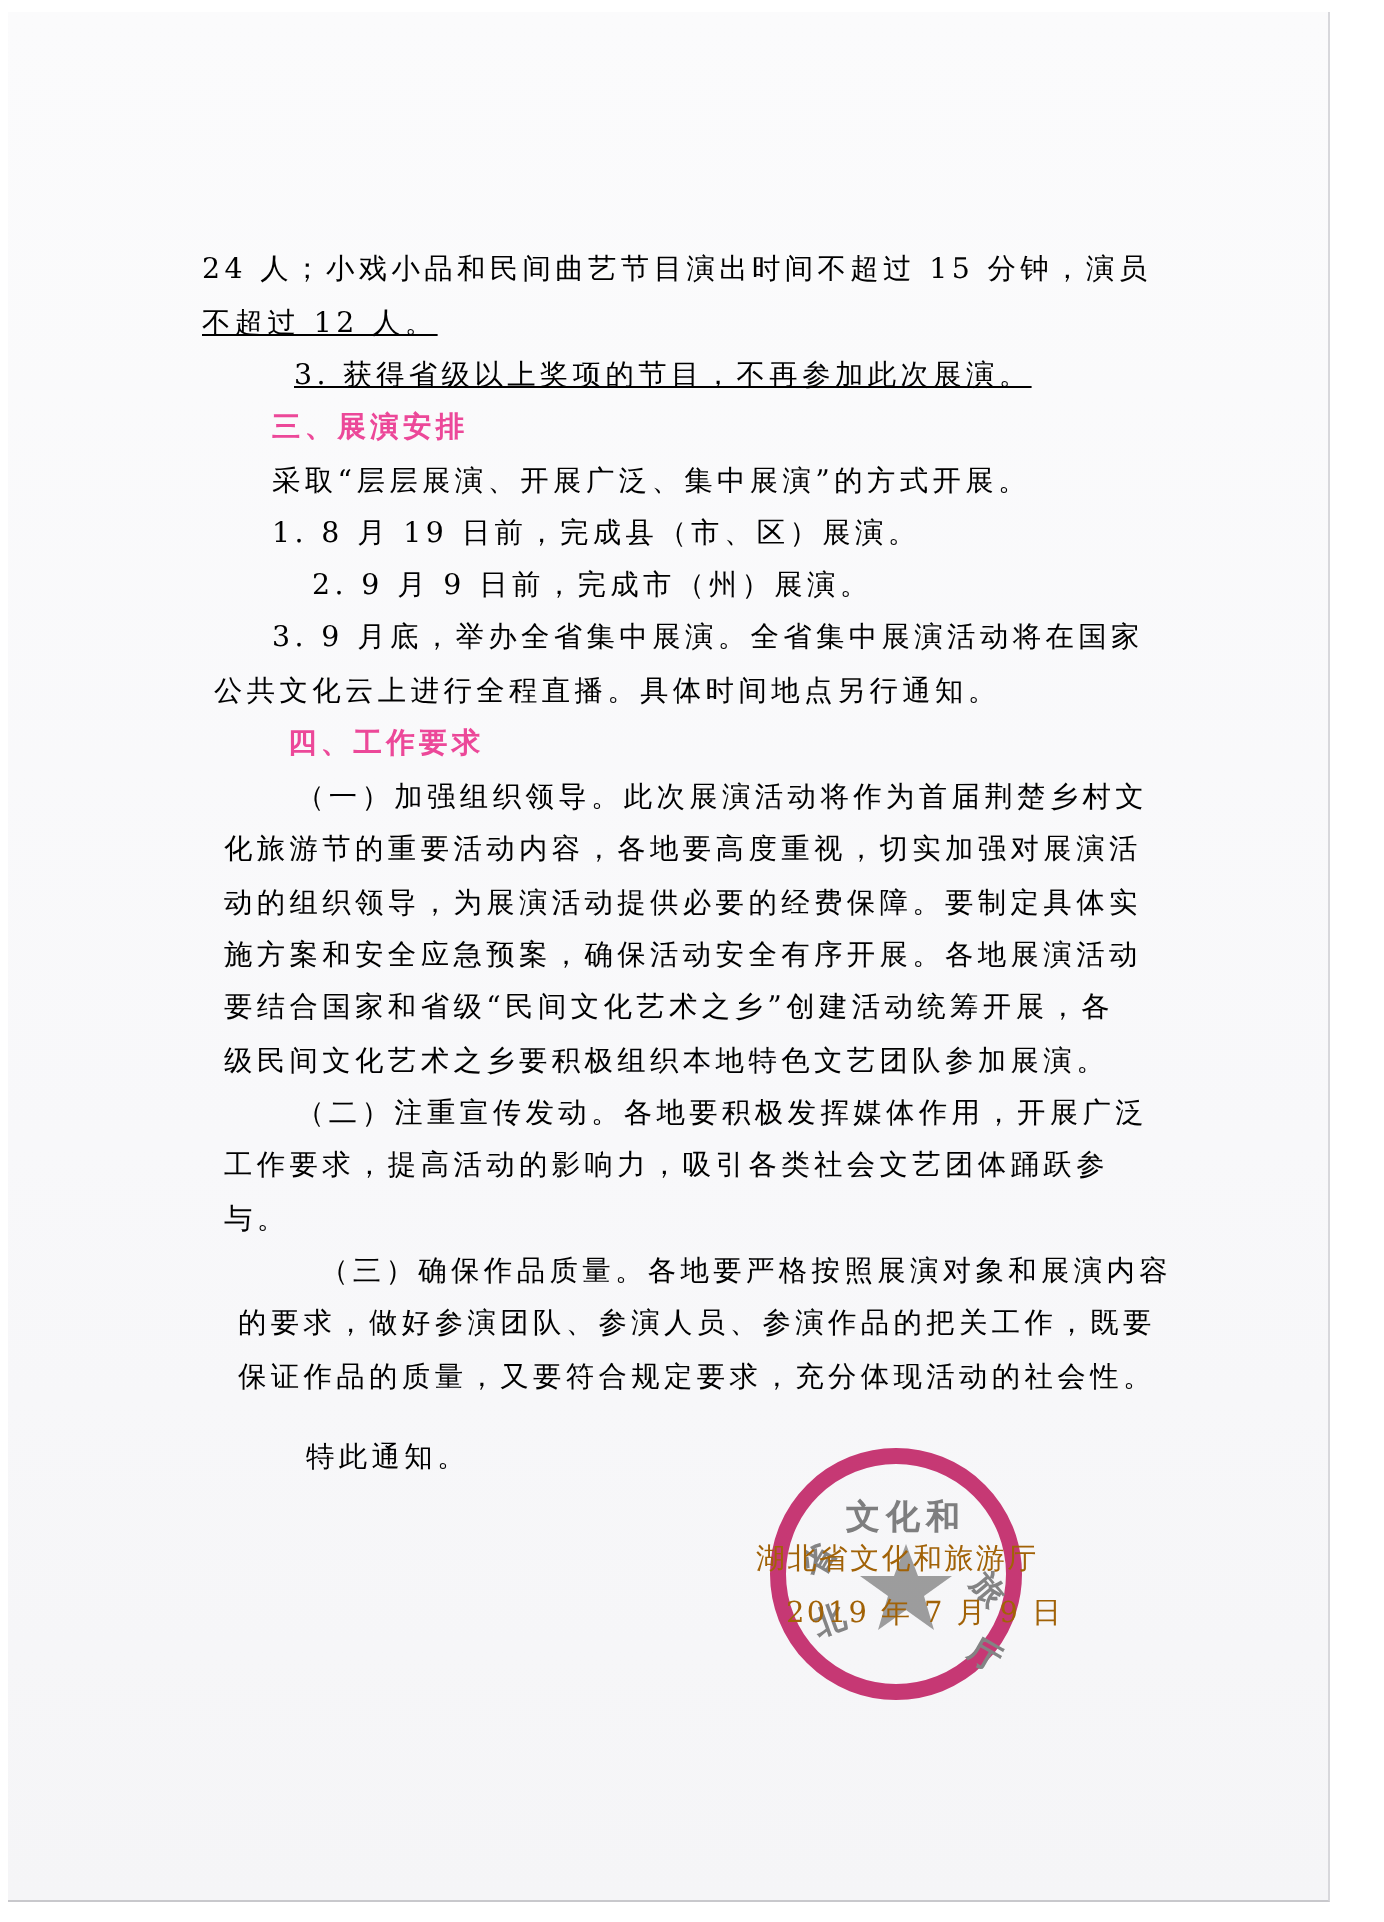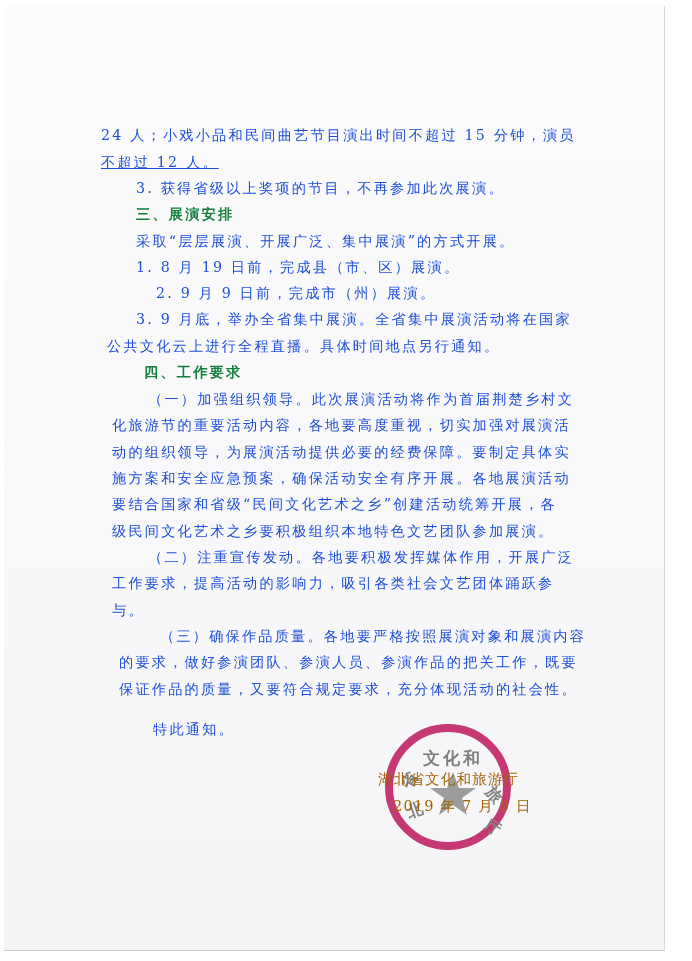--- a/index.html
+++ b/index.html
@@ -18,26 +18,26 @@
     background: linear-gradient(180deg, #fbfbfc 0%, #f8f8fa 60%, #f5f5f7 100%);
     border-right: 1px solid #d8d8dc;
     border-bottom: 1px solid #c8c8cc;
   }
   .line {
     position: absolute;
     font-size: 14.2px;
     letter-spacing: 2.2px;
     white-space: nowrap;
     line-height: 20px;
-    color: #1d4ed8;
+    color: #000000;
   }
   .heading {
     font-family: "DejaVu Sans", "Liberation Sans", sans-serif;
     font-weight: bold;
-    color: #15803d;
+    color: #ec4899;
   }
   .stamp {
     position: absolute;
     left: 385px; top: 724px;
     width: 126px; height: 126px;
     border: 8px solid #be185d;
     border-radius: 50%;
     box-sizing: border-box;
     opacity: 0.85;
   }
@@ -51,21 +51,21 @@
   }
 </style>
 </head>
 <body>
 
 <div class="page"></div>
 
 <div id="body-lines">
     <div class="line" style="left: 101px; top: 125px;">24 人；小戏小品和民间曲艺节目演出时间不超过 15 分钟，演员</div>
     <div class="line" style="left: 101px; top: 152px; text-decoration: underline;">不超过 12 人。</div>
-    <div class="line" style="left: 136px; top: 178px;">3. 获得省级以上奖项的节目，不再参加此次展演。</div>
+    <div class="line" style="left: 147px; top: 178px; text-decoration: underline;">3. 获得省级以上奖项的节目，不再参加此次展演。</div>
     <div class="line" style="left: 136px; top: 231px;">采取“层层展演、开展广泛、集中展演”的方式开展。</div>
     <div class="line" style="left: 136px; top: 257px;">1. 8 月 19 日前，完成县（市、区）展演。</div>
     <div class="line" style="left: 136px; top: 283px; margin-left: 20px;">2. 9 月 9 日前，完成市（州）展演。</div>
     <div class="line" style="left: 136px; top: 309px;">3. 9 月底，举办全省集中展演。全省集中展演活动将在国家</div>
     <div class="line" style="left: 107px; top: 336px;">公共文化云上进行全程直播。具体时间地点另行通知。</div>
     <div class="line" style="left: 148px; top: 389px;">（一）加强组织领导。此次展演活动将作为首届荆楚乡村文</div>
     <div class="line" style="left: 112px; top: 415px;">化旅游节的重要活动内容，各地要高度重视，切实加强对展演活</div>
     <div class="line" style="left: 112px; top: 442px;">动的组织领导，为展演活动提供必要的经费保障。要制定具体实</div>
     <div class="line" style="left: 112px; top: 468px;">施方案和安全应急预案，确保活动安全有序开展。各地展演活动</div>
     <div class="line" style="left: 112px; top: 494px;">要结合国家和省级“民间文化艺术之乡”创建活动统筹开展，各</div>

